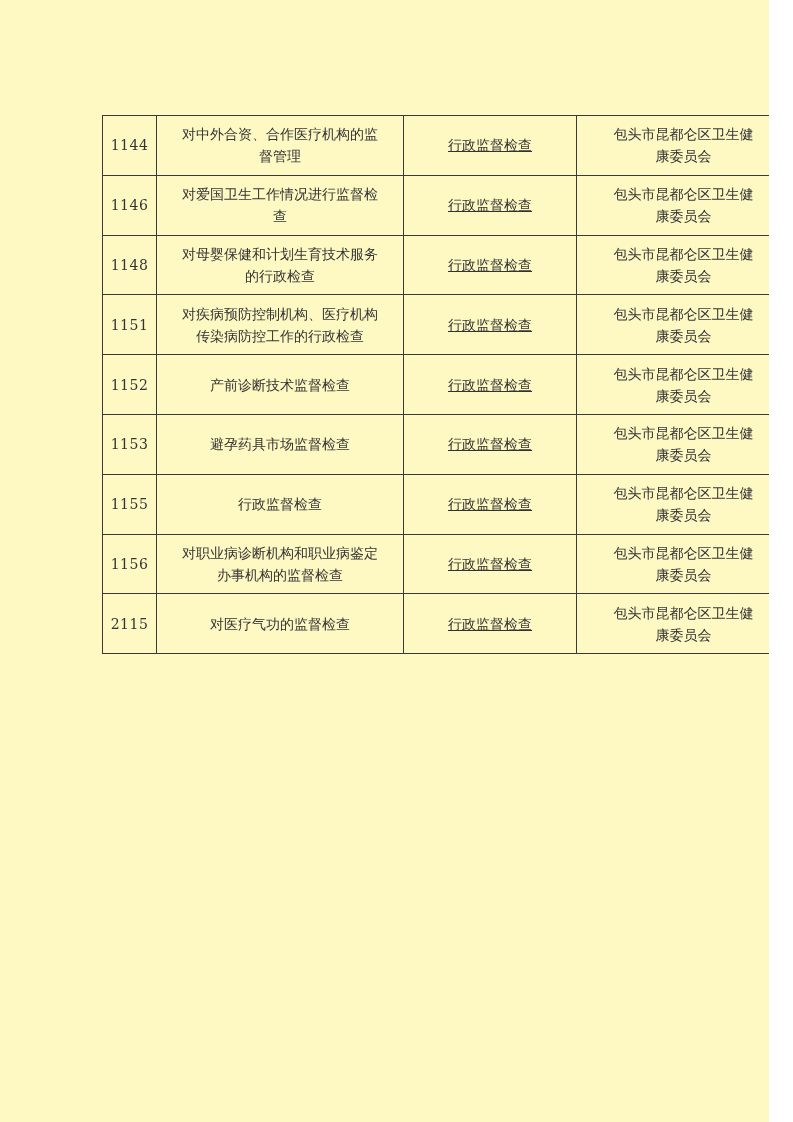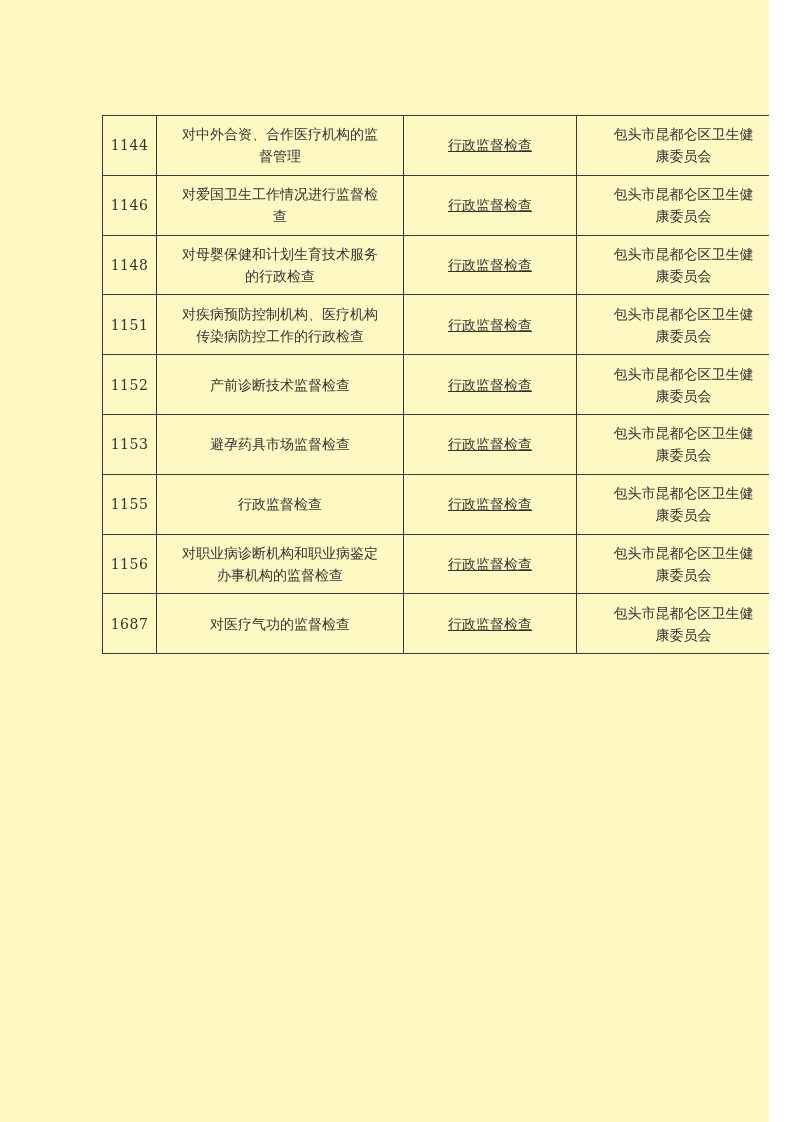--- a/index.html
+++ b/index.html
@@ -106,20 +106,20 @@
           <td class="cell-category">行政监督检查</td>
           <td class="cell-agency">包头市昆都仑区卫生健康委员会</td>
         </tr>
         <tr>
           <td class="cell-no">1156</td>
           <td class="cell-item">对职业病诊断机构和职业病鉴定办事机构的监督检查</td>
           <td class="cell-category">行政监督检查</td>
           <td class="cell-agency">包头市昆都仑区卫生健康委员会</td>
         </tr>
         <tr>
-          <td class="cell-no">1687</td>
+          <td class="cell-no">2115</td>
           <td class="cell-item">对医疗气功的监督检查</td>
           <td class="cell-category">行政监督检查</td>
           <td class="cell-agency">包头市昆都仑区卫生健康委员会</td>
         </tr>
       </tbody>
   </table>
 </div>
 
 </body></html>

